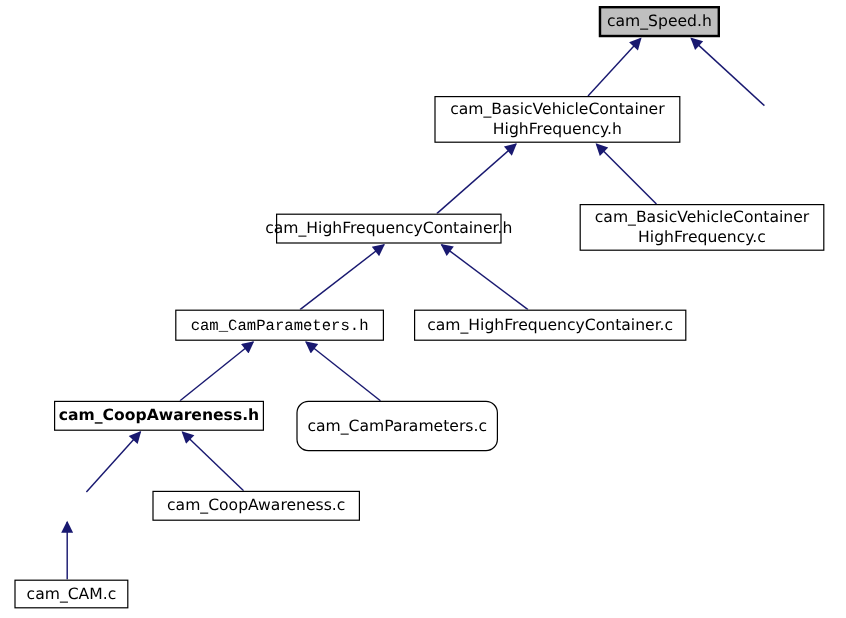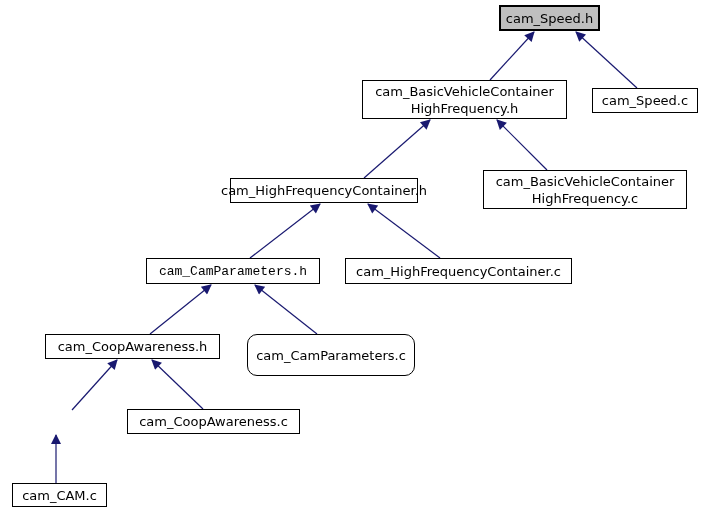--- a/index.html
+++ b/index.html
@@ -67,23 +67,22 @@
       <line x1="150" y1="334" x2="211" y2="285" stroke="#191970" stroke-width="1.2" marker-end="url(#arrowhead)"></line>
       <line x1="317" y1="334" x2="255" y2="285" stroke="#191970" stroke-width="1.2" marker-end="url(#arrowhead)"></line>
       <line x1="72" y1="410" x2="117" y2="360" stroke="#191970" stroke-width="1.2" marker-end="url(#arrowhead)"></line>
       <line x1="203" y1="409" x2="152" y2="360" stroke="#191970" stroke-width="1.2" marker-end="url(#arrowhead)"></line>
       <line x1="56" y1="483" x2="56" y2="435" stroke="#191970" stroke-width="1.2" marker-end="url(#arrowhead)"></line>
     </svg>
 
 <div class="graph-node highlighted" style="left: 499px; top: 5px; width: 101px; height: 26px;"><span class="node-label">cam_Speed.h</span></div>
     <div class="graph-node" style="left: 362px; top: 80px; width: 205px; height: 39px;"><span class="node-label">cam_BasicVehicleContainer
 HighFrequency.h</span></div>
-    <div class="graph-node" style="left: 592px; top: 88px; width: 106px; height: 25px;"><span class="node-label">cam_Speed.c</span></div>
     <div class="graph-node" style="left: 230px; top: 178px; width: 188px; height: 25px;"><span class="node-label">cam_HighFrequencyContainer.h</span></div>
     <div class="graph-node" style="left: 483px; top: 170px; width: 204px; height: 39px;"><span class="node-label">cam_BasicVehicleContainer
 HighFrequency.c</span></div>
     <div class="graph-node" style="left: 146px; top: 258px; width: 174px; height: 26px; font-family: Liberation Mono, monospace;"><span class="node-label">cam_CamParameters.h</span></div>
     <div class="graph-node" style="left: 345px; top: 258px; width: 227px; height: 26px;"><span class="node-label">cam_HighFrequencyContainer.c</span></div>
-    <div class="graph-node" style="left: 45px; top: 334px; width: 175px; height: 25px;"><span class="node-label">cam_CoopAwareness.h</span></div>
+    <div class="graph-node" style="left: 45px; top: 334px; width: 175px; height: 25px; font-weight: bold;"><span class="node-label">cam_CoopAwareness.h</span></div>
     <div class="graph-node" style="left: 247px; top: 334px; width: 168px; height: 42px; border-radius: 10px;"><span class="node-label">cam_CamParameters.c</span></div>
     <div class="graph-node" style="left: 127px; top: 409px; width: 173px; height: 25px;"><span class="node-label">cam_CoopAwareness.c</span></div>
     <div class="graph-node" style="left: 12px; top: 483px; width: 95px; height: 24px;"><span class="node-label">cam_CAM.c</span></div>
   </div>
 
 </body></html>

